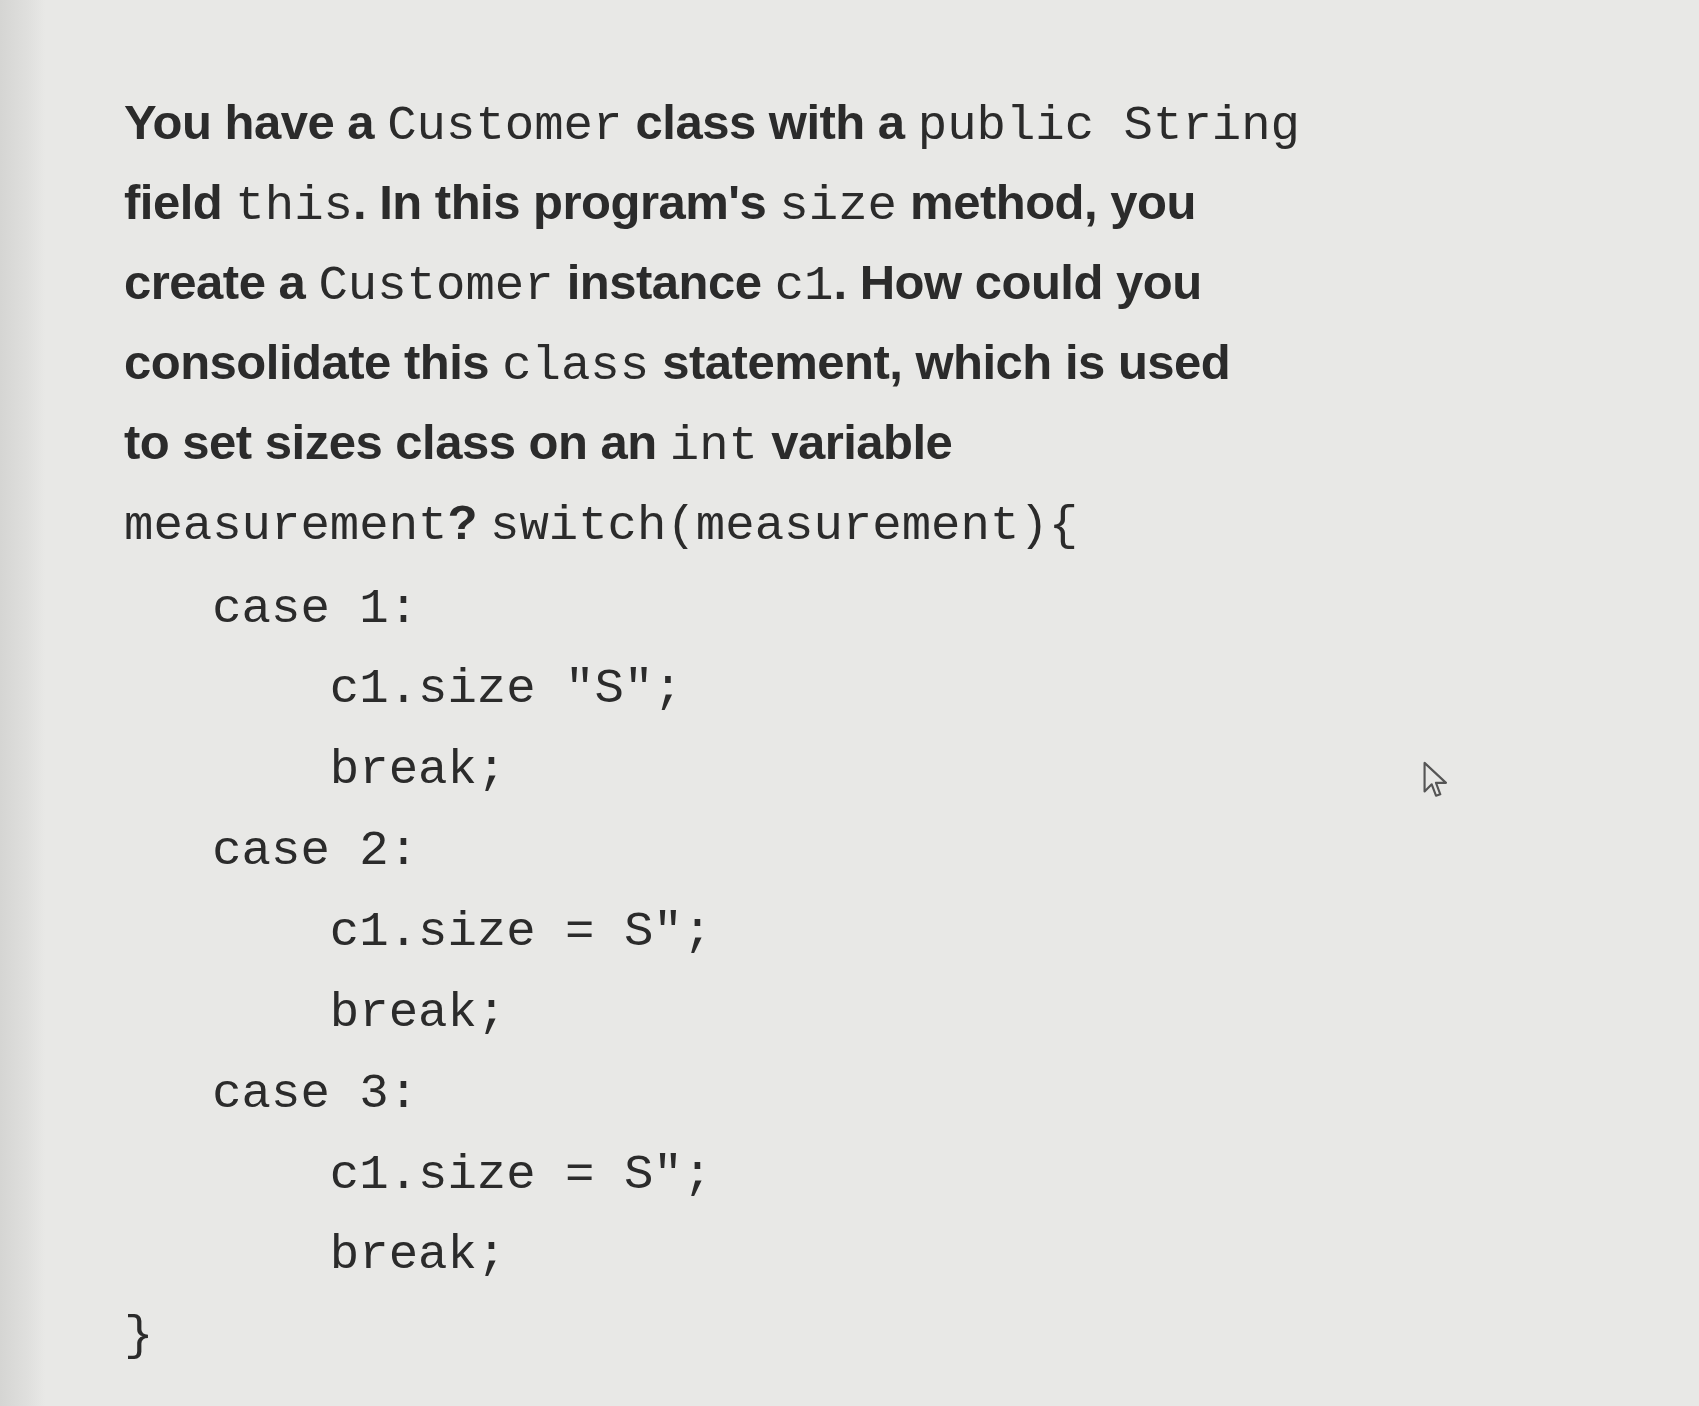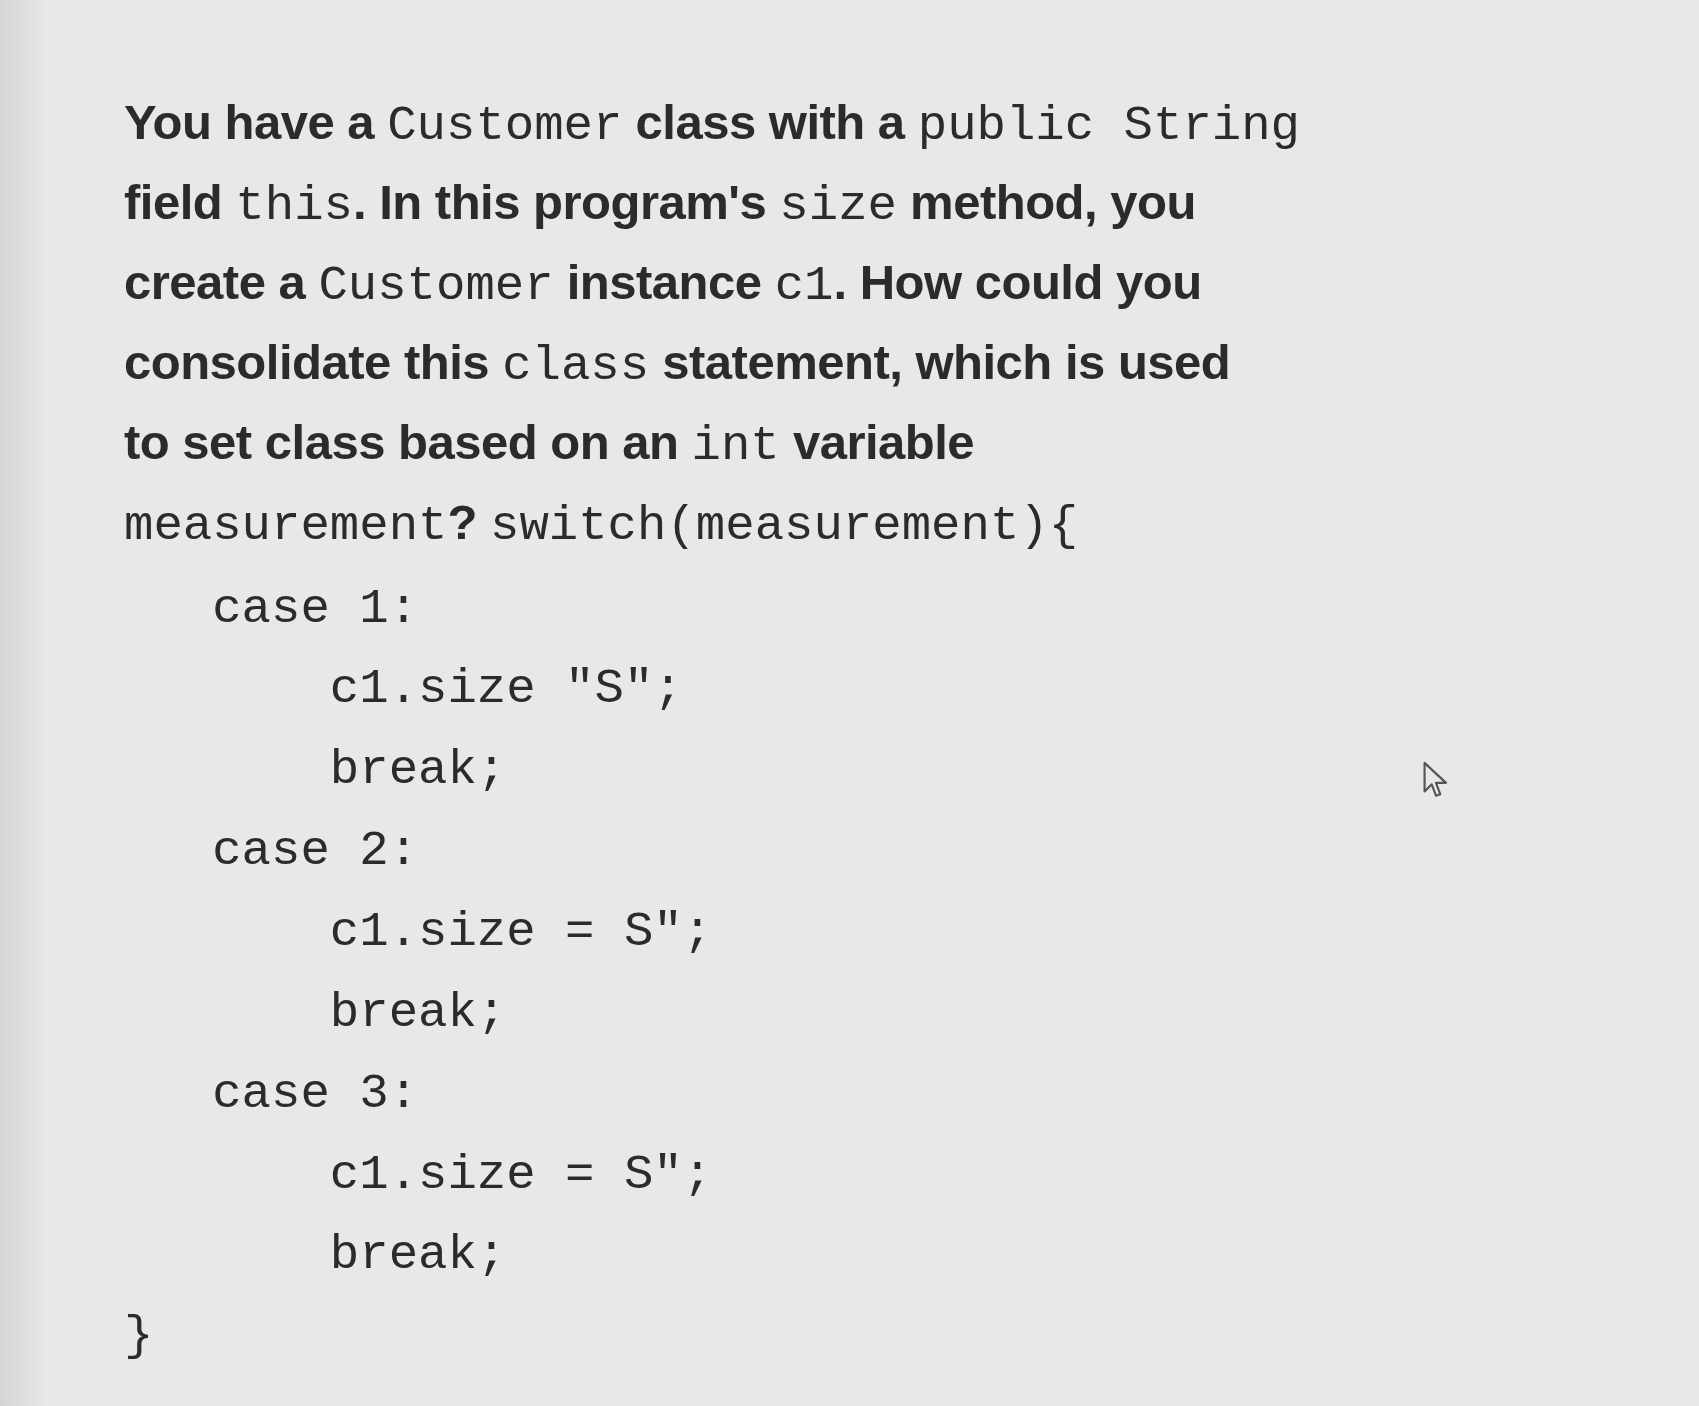--- a/index.html
+++ b/index.html
@@ -68,21 +68,21 @@
 <body>
 
 <div class="left-edge"></div>
 
 <div class="content">
   <div class="question-text">
     <span>You have a </span><span class="mono">Customer</span><span> class with a </span><span class="mono">public String</span><br>
     <span>field </span><span class="mono">this</span><span>. In this program's </span><span class="mono">size</span><span> method, you</span><br>
     <span>create a </span><span class="mono">Customer</span><span> instance </span><span class="mono">c1</span><span>. How could you</span><br>
     <span>consolidate this </span><span class="mono">class</span><span> statement, which is used</span><br>
-    <span>to set class based on an </span><span class="mono">int</span><span> variable</span><br>
+    <span>to set sizes class on an </span><span class="mono">int</span><span> variable</span><br>
     <span class="mono">measurement</span><span>? </span><span class="mono">switch(measurement){</span>
   </div>
   <div class="code-block"><span>   case 1:</span>
 <span>       c1.size "S";</span>
 <span>       break;</span>
 <span>   case 2:</span>
 <span>       c1.size = S";</span>
 <span>       break;</span>
 <span>   case 3:</span>
 <span>       c1.size = S";</span>

